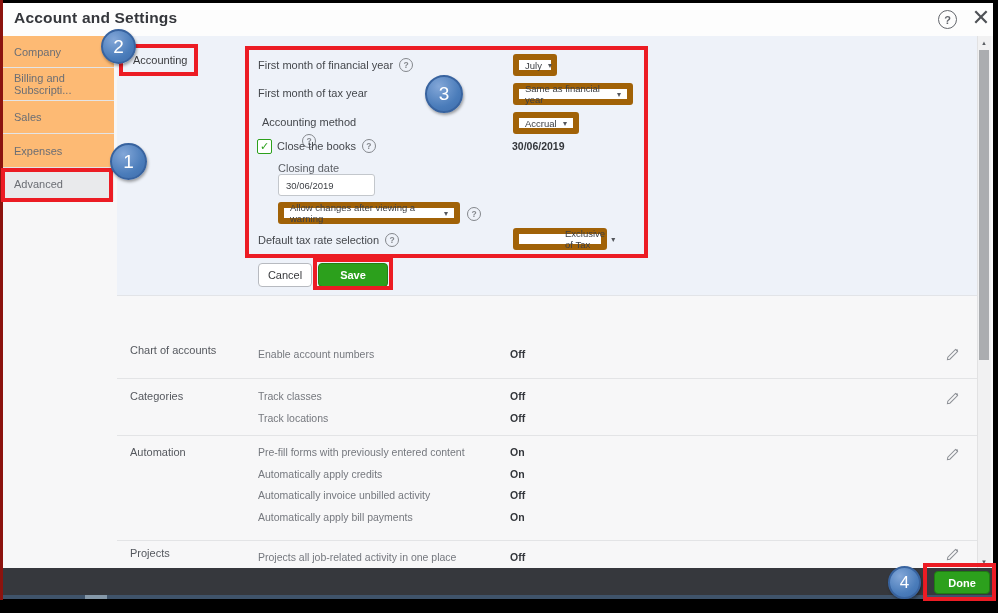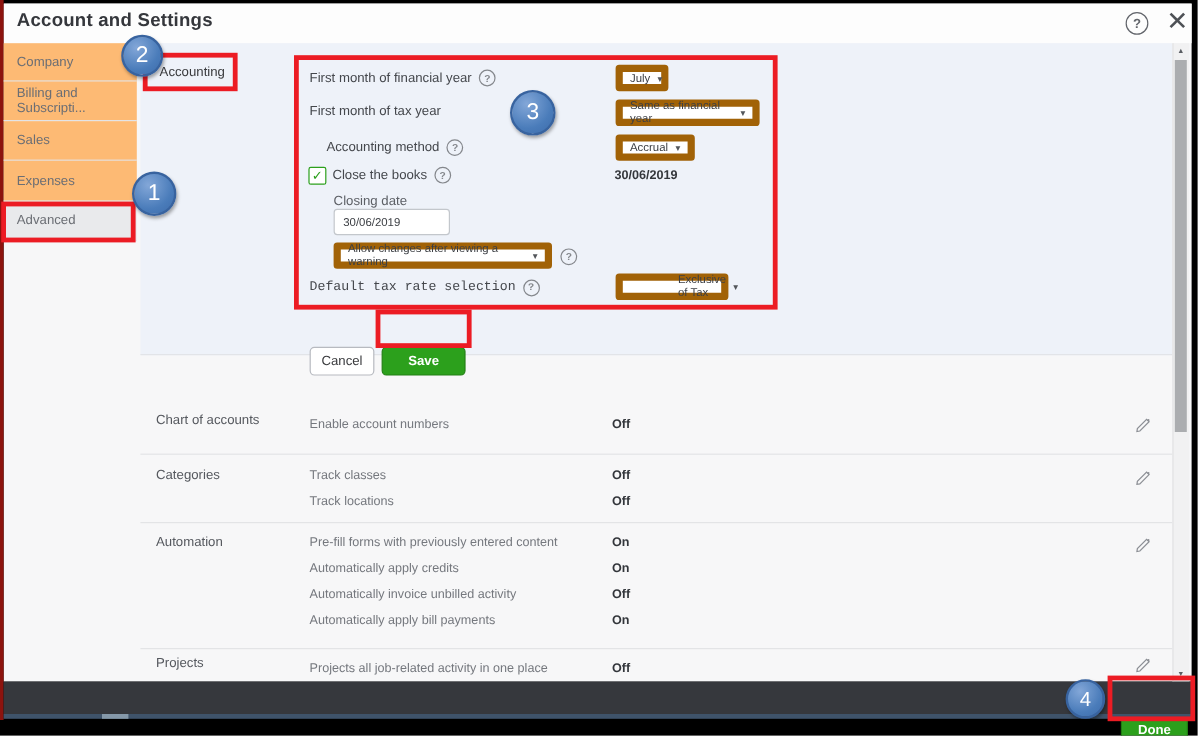--- a/index.html
+++ b/index.html
@@ -25,21 +25,21 @@
     font-size:8.5px;align-items:center;justify-content:center;font-weight:bold;flex:none;}
   .dd{position:absolute;height:22px;background:#fff;border:6px solid #a16207;border-radius:3px;box-sizing:border-box;
     display:flex;align-items:center;justify-content:space-between;padding:0 6px;font-size:9.5px;color:#3c3f44;cursor:pointer;}
   .dd .caret{font-size:8px;color:#53565b;margin-left:6px;}
   .bold-val{position:absolute;font-size:10.5px;font-weight:bold;color:#33363b;}
   .cbox{position:absolute;left:257px;top:139px;width:13px;height:13px;border:1.5px solid #2ca01c;border-radius:2px;background:#fff;
     display:flex;align-items:center;justify-content:center;color:#2ca01c;font-size:11px;font-weight:bold;cursor:pointer;}
   .text-input{position:absolute;left:278px;top:174px;width:97px;height:22px;background:#fff;border:1px solid #c3c7cc;border-radius:3px;
     box-sizing:border-box;display:flex;align-items:center;padding:0 7px;font-size:9.5px;color:#3c3f44;}
   .btn{position:absolute;height:24px;border-radius:4px;display:flex;align-items:center;justify-content:center;
-    font-size:11px;box-sizing:border-box;cursor:pointer;margin-top:26px;}
+    font-size:11px;box-sizing:border-box;cursor:pointer;}
   .btn.cancel{left:258px;top:263px;width:54px;background:#fff;border:1px solid #b7bac0;color:#393a3d;}
   .btn.save{left:318px;top:263px;width:70px;background:#2ca01c;border:1px solid #238015;color:#fff;font-weight:bold;}
   
   .srow{position:absolute;left:117px;width:860px;border-bottom:1px solid #e3e4e6;box-sizing:border-box;padding-top:5px;}
   .sec-label{position:absolute;left:13px;top:10px;font-size:11px;color:#55585e;}
   .sline{position:relative;height:21.5px;}
   .s-name{position:absolute;left:141px;top:4px;font-size:10.5px;color:#75787e;}
   .s-value{position:absolute;left:393px;top:4px;font-size:10.5px;font-weight:bold;color:#33363b;}
   .pencil{position:absolute;left:828px;top:8px;width:15px;height:15px;cursor:pointer;}
   
@@ -106,21 +106,21 @@
   </div>
 
   <div class="flabel" style="left:258px;top:87px;">
     <span>First month of tax year</span>
   </div>
   <div class="dd" style="left:513px;top:83px;width:120px;">
     <span>Same as financial year</span>
     <span class="caret">▾</span>
   </div>
 
-  <div class="flabel" style="left:272px;top:116px;">
+  <div class="flabel" style="left:262px;top:116px;flex-direction:column;">
     <span>Accounting method</span>
     <span class="qmark">
         <span>?</span>
       </span>
   </div>
   <div class="dd" style="left:513px;top:112px;width:66px;">
     <span>Accrual</span>
     <span class="caret">▾</span>
   </div>
 
@@ -143,21 +143,21 @@
   </div>
 
   <div class="dd" style="left:278px;top:202px;width:182px;">
     <span>Allow changes after viewing a warning</span>
     <span class="caret">▾</span>
   </div>
   <span class="qmark" style="position:absolute;left:467px;top:207px;">
       <span>?</span>
     </span>
 
-  <div class="flabel" style="left:258px;top:233px;font-family:Liberation Mono, monospace;">
+  <div class="flabel" style="left:258px;top:233px;">
     <span>Default tax rate selection</span>
     <span class="qmark">
         <span>?</span>
       </span>
   </div>
   <div class="dd" style="left:513px;top:228px;width:94px;padding-left:46px;">
     <span>Exclusive of Tax</span>
     <span class="caret">▾</span>
   </div>
 

